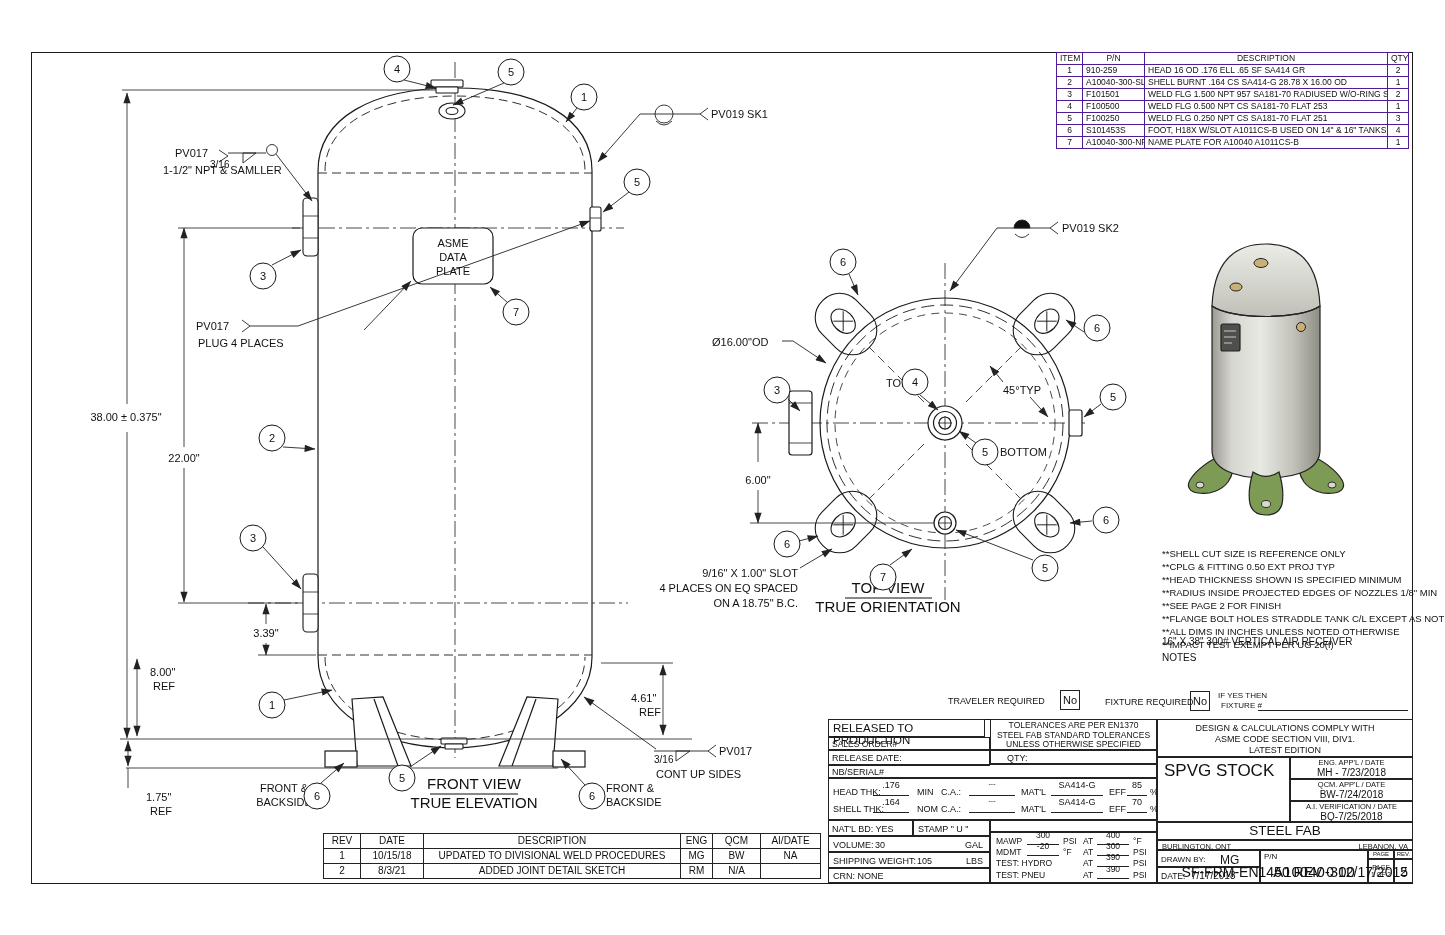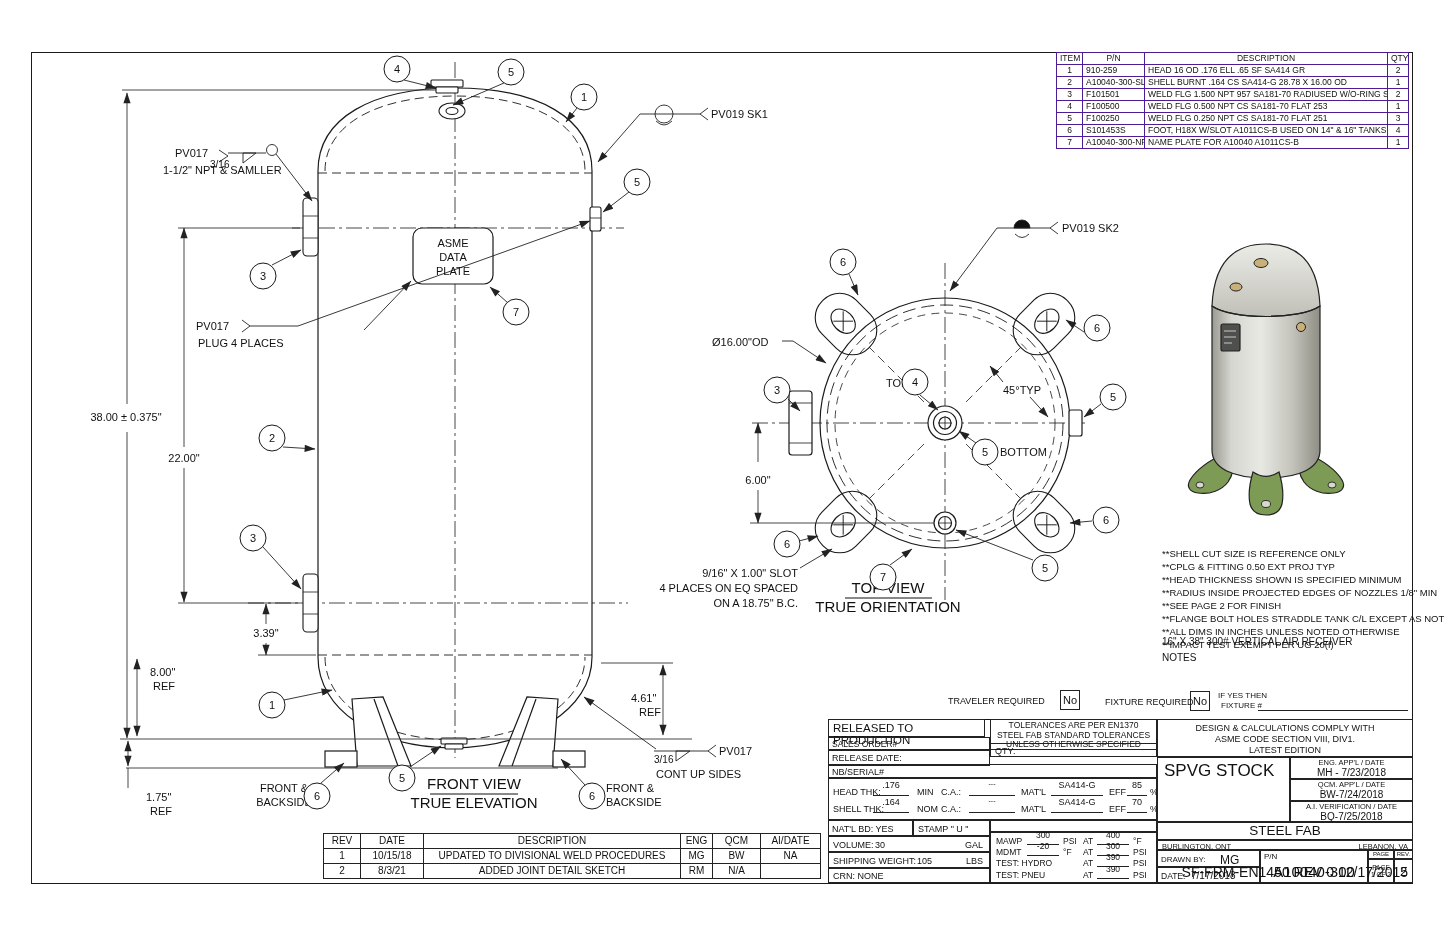--- a/index.html
+++ b/index.html
@@ -519,21 +519,21 @@
     <div class="main"></div>
 
     <div class="cell" style="left:0;top:29px;width:157px;height:18px;font-size:11.5px;padding:2px 0 0 4px">RELEASED TO PRODUCTION</div>
     <div class="cell" style="left:0;top:47px;width:162px;height:13px;font-size:8.5px;padding:1px 4px 0 3px">SALES ORDER#</div>
     <div class="cell" style="left:0;top:60px;width:162px;height:16px;padding:2px 0 0 3px">RELEASE DATE:</div>
     <div class="cell" style="left:162px;top:29px;width:167px;height:31px;font-size:8.5px;text-align:center;padding-top:1px;line-height:9.5px">
       <div>TOLERANCES ARE PER EN1370</div>
       <div>STEEL FAB STANDARD TOLERANCES</div>
       <div>UNLESS OTHERWISE SPECIFIED</div>
     </div>
-    <div class="cell" style="left:162px;top:53px;width:167px;height:14px;padding:2px 0 0 4px">QTY:</div>
+    <div class="cell" style="left:162px;top:60px;width:167px;height:14px;padding:2px 0 0 16px">QTY:</div>
     <div class="cell" style="left:0;top:74px;width:329px;height:14px;padding:2px 0 0 3px">NB/SERIAL#</div>
 
     <div class="cell" style="left:0;top:88px;width:329px;height:42px">
       <div class="txt" style="left:4px;top:8px">HEAD THK:</div>
       <div class="ul" style="left:44px;top:1px;width:36px;height:15px">.176</div>
       <div class="txt" style="left:88px;top:8px">MIN</div>
       <div class="txt" style="left:112px;top:8px">C.A.:</div>
       <div class="ul" style="left:140px;top:1px;width:46px;height:15px;font-size:7px">---</div>
       <div class="txt" style="left:192px;top:8px">MAT'L</div>
       <div class="ul" style="left:222px;top:1px;width:52px;height:15px">SA414-G</div>

